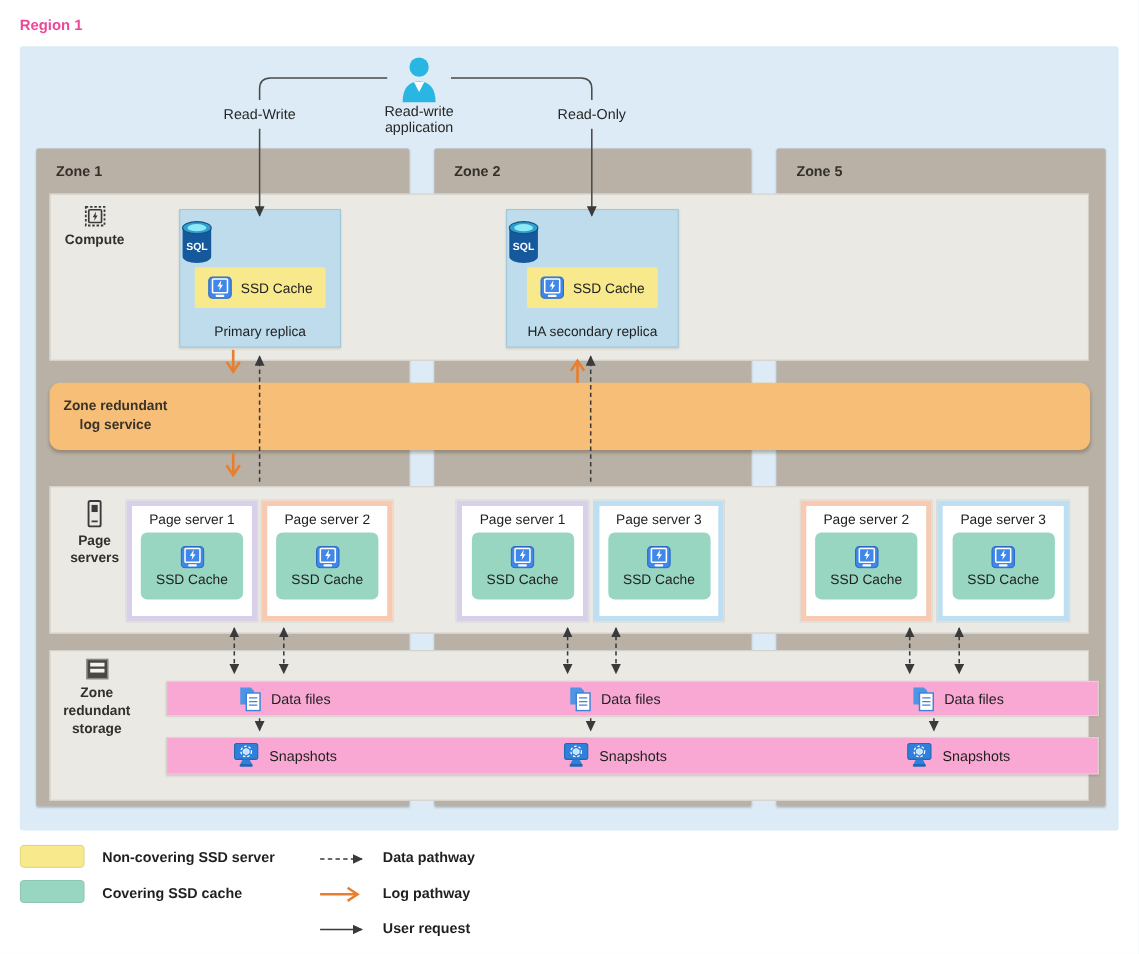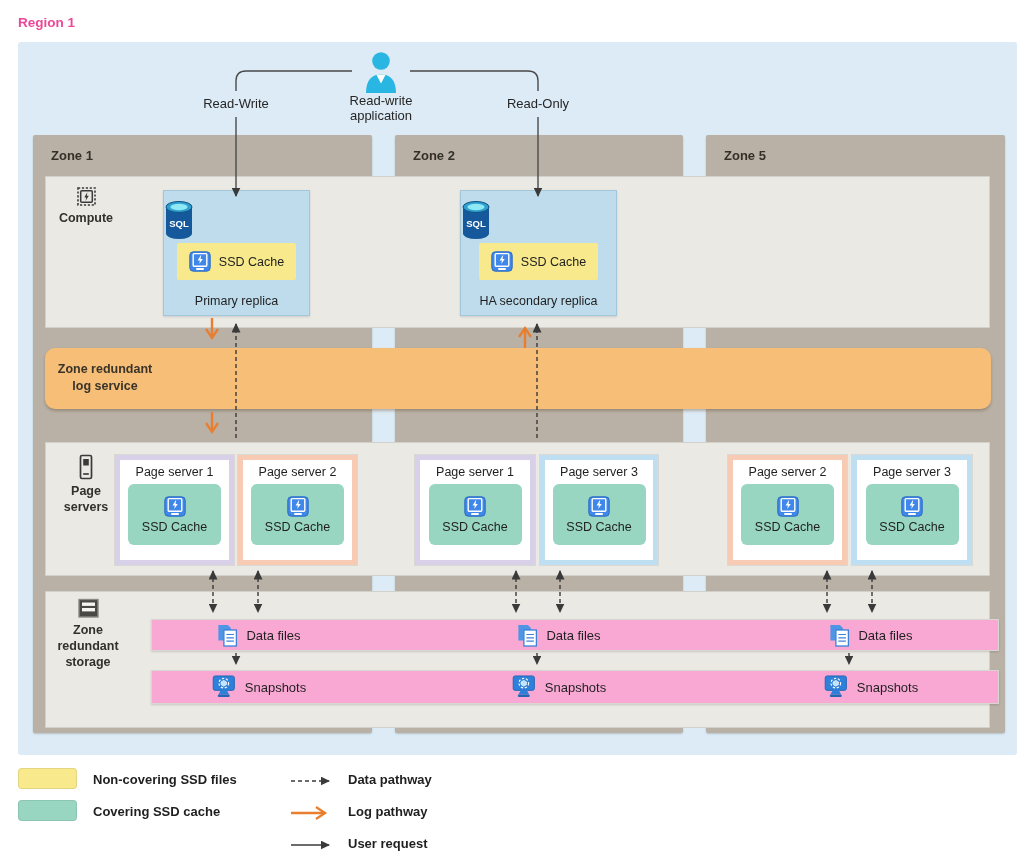--- a/index.html
+++ b/index.html
@@ -313,21 +313,21 @@
           <polygon points="12,5.6 14.8,7.2 14.8,10 12,11.6 9.2,10 9.2,7.2" fill="#BFE3FF" stroke="#fff" stroke-width="0.7"></polygon>
           <path d="M8.7 16 h6.6 l2.2 4.4 h-11 Z" fill="#2E80DA"></path>
           <rect x="5.8" y="20.4" width="12.4" height="2.6" rx="1.2" fill="#2266B4"></rect>
         </svg>
       <span>Snapshots</span>
     </div>
   </div>
 
   <div class="abs legend-swatch sw-yellow"></div>
   <div class="abs legend-swatch sw-green"></div>
-  <div class="abs legend-label ll1">Non-covering SSD files</div>
+  <div class="abs legend-label ll1">Non-covering SSD server</div>
   <div class="abs legend-label ll2">Covering SSD cache</div>
 
   <svg class="abs la1" width="52" height="14">
     <line x1="2" y1="7" x2="40" y2="7" stroke="#3A3A3A" stroke-width="1.4" stroke-dasharray="4 3" marker-end="url(#mArrow)"></line>
   </svg>
   <svg class="abs la2" width="52" height="16">
     <line x1="2" y1="8" x2="36" y2="8" stroke="#E87E2E" stroke-width="2.4" marker-end="url(#mChev)"></line>
   </svg>
   <svg class="abs la3" width="52" height="14">
     <line x1="2" y1="7" x2="40" y2="7" stroke="#3A3A3A" stroke-width="1.4" marker-end="url(#mArrow)"></line>

